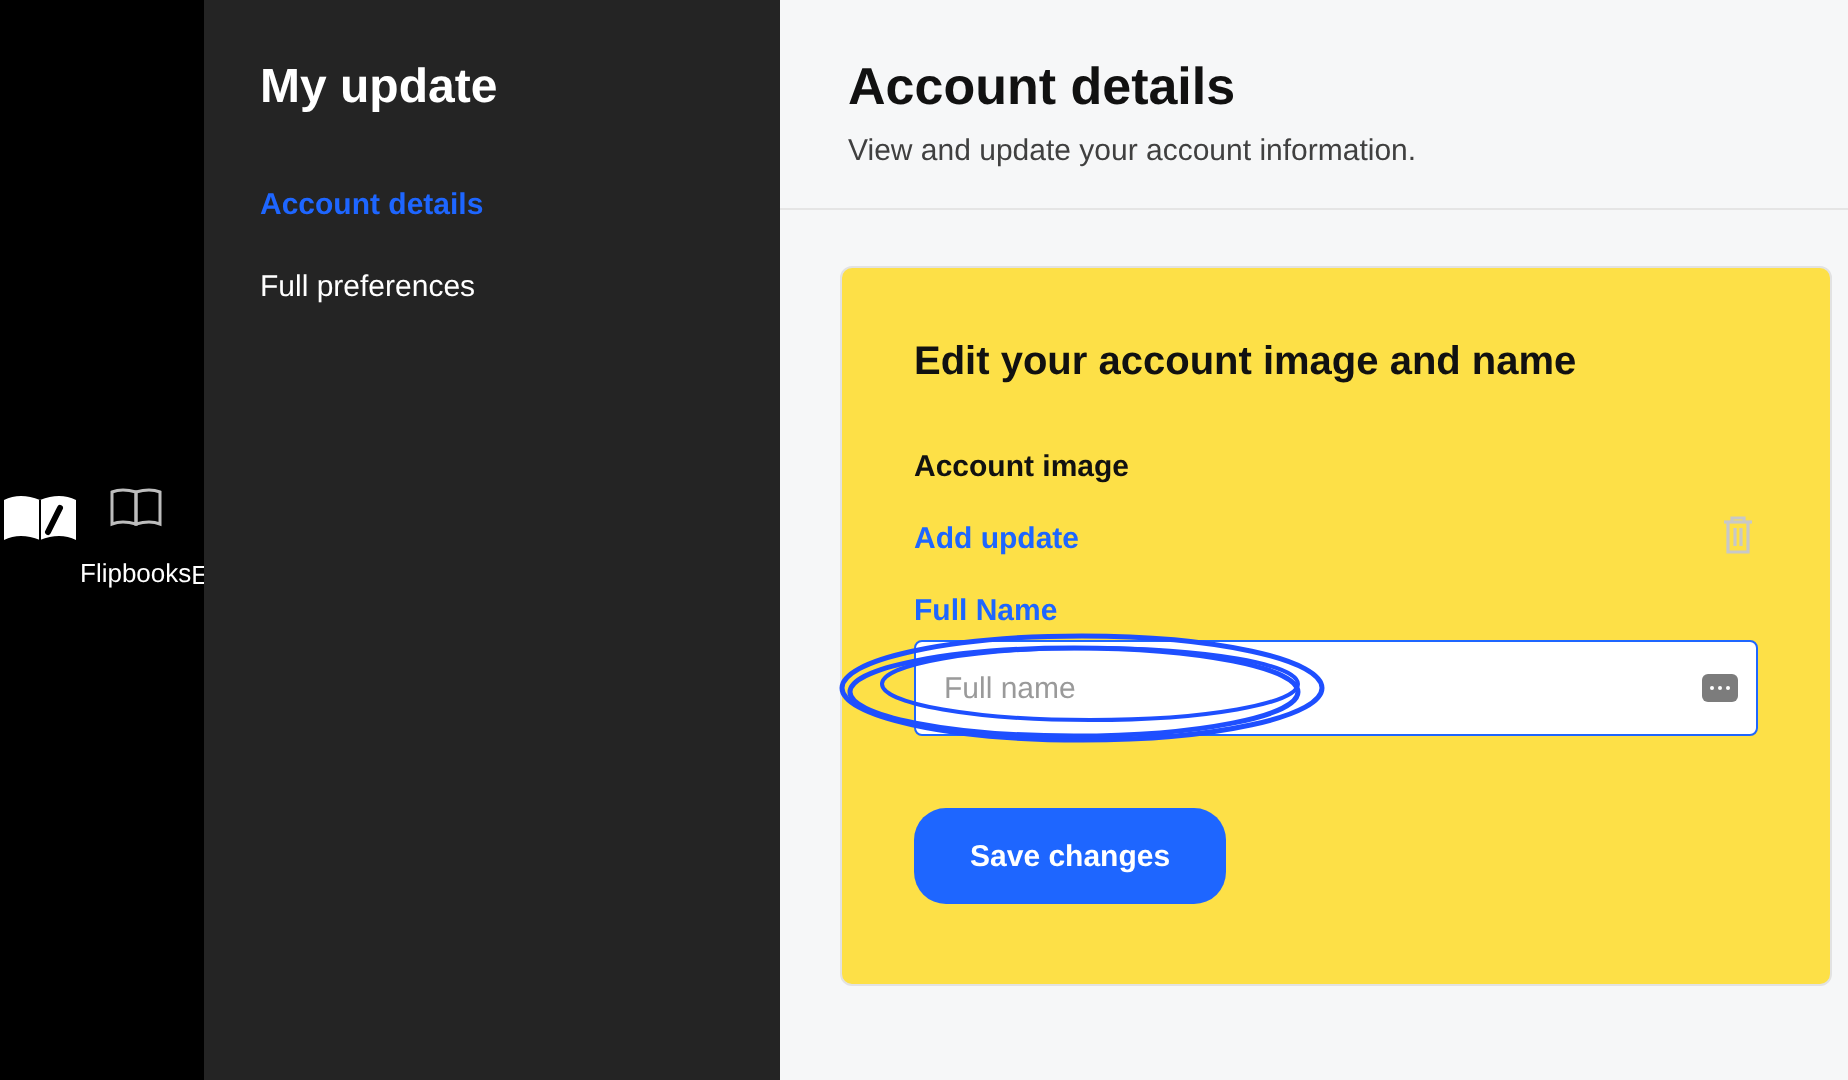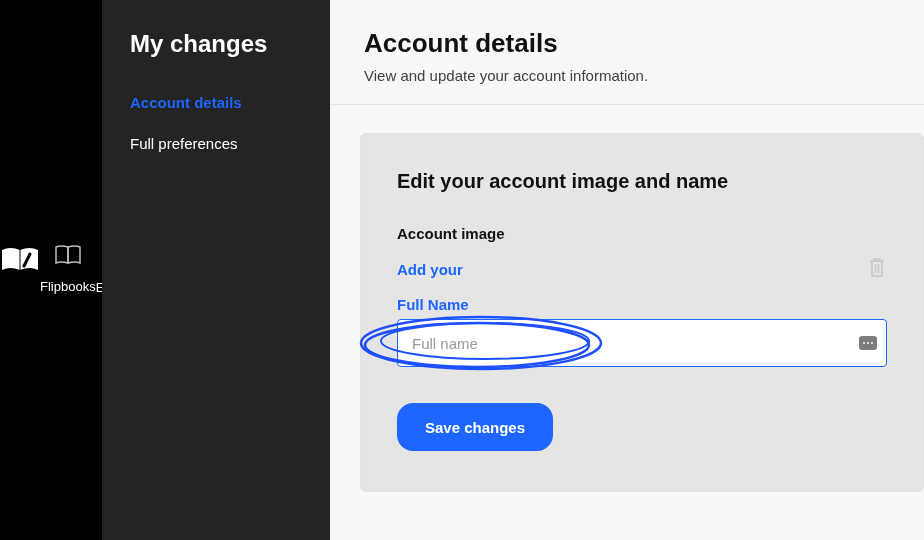--- a/index.html
+++ b/index.html
@@ -19,21 +19,21 @@
   .sidebar-item { font-size: 15px; margin-bottom: 24px; cursor: pointer; }
   .sidebar-item.active { color: #1e66ff; font-weight: 600; }
 
   
   .main { flex: 1; background: #f6f7f8; display: flex; flex-direction: column; }
   .main-header { padding: 28px 34px 20px 34px; border-bottom: 1px solid #e5e5e5; }
   .main-title { font-size: 26px; font-weight: 700; color: #111; margin-bottom: 8px; }
   .main-subtitle { font-size: 15px; color: #404040; }
 
   .card-wrap { padding: 28px 0 0 30px; }
-  .card { border: 1px solid #e2e2e2; border-radius: 6px; background: #e5e5e5; padding: 36px 36px 40px 36px; width: 564px; }
+  .card { border: 1px solid #e2e2e2; border-radius: 6px; background: #fde047; padding: 36px 36px 40px 36px; width: 496px; }
   .card-title { font-size: 20px; font-weight: 700; color: #111; margin-bottom: 32px; }
   .section-label { font-size: 15px; font-weight: 600; color: #111; margin-bottom: 14px; }
 
   .add-image-row { display: flex; align-items: center; justify-content: space-between; margin-bottom: 14px; }
   .add-image-link { color: #1e66ff; font-size: 15px; font-weight: 600; cursor: pointer; }
   .trash { cursor: pointer; }
 
   .field-label { color: #1e66ff; font-size: 15px; font-weight: 600; margin-bottom: 6px; }
   .input-row { position: relative; }
   .input { width: 100%; height: 48px; border: 1px solid #1e66ff; border-radius: 4px; padding: 0 44px 0 14px; font-size: 15px; color: #333; outline: none; }
@@ -74,38 +74,38 @@
           <line x1="6" y1="8" x2="16" y2="8"></line>
           <line x1="6" y1="13" x2="16" y2="13"></line>
           <line x1="6" y1="18" x2="12" y2="18"></line>
         </svg>
       </span>
       <span class="label">Email</span>
     </div>
   </div>
 
   <div class="sidebar">
-    <div class="sidebar-title">My changes</div>
+    <div class="sidebar-title">My update</div>
     <div class="sidebar-item active">Account details</div>
     <div class="sidebar-item">Full preferences</div>
   </div>
 
   <div class="main">
     <div class="main-header">
       <div class="main-title">Account details</div>
       <div class="main-subtitle">View and update your account information.</div>
     </div>
 
     <div class="card-wrap">
       <div class="card">
         <div class="card-title">Edit your account image and name</div>
 
         <div class="section-label">Account image</div>
         <div class="add-image-row">
-          <span class="add-image-link">Add your</span>
+          <span class="add-image-link">Add update</span>
           <span class="trash">
             <svg width="20" height="22" viewBox="0 0 20 22" fill="none" stroke="#c8c8c8" stroke-width="1.6">
               <path d="M3 5 H17"></path>
               <path d="M7 5 V3 H13 V5"></path>
               <path d="M5 5 V20 H15 V5"></path>
               <line x1="8.5" y1="8" x2="8.5" y2="17"></line>
               <line x1="11.5" y1="8" x2="11.5" y2="17"></line>
             </svg>
           </span>
         </div>

